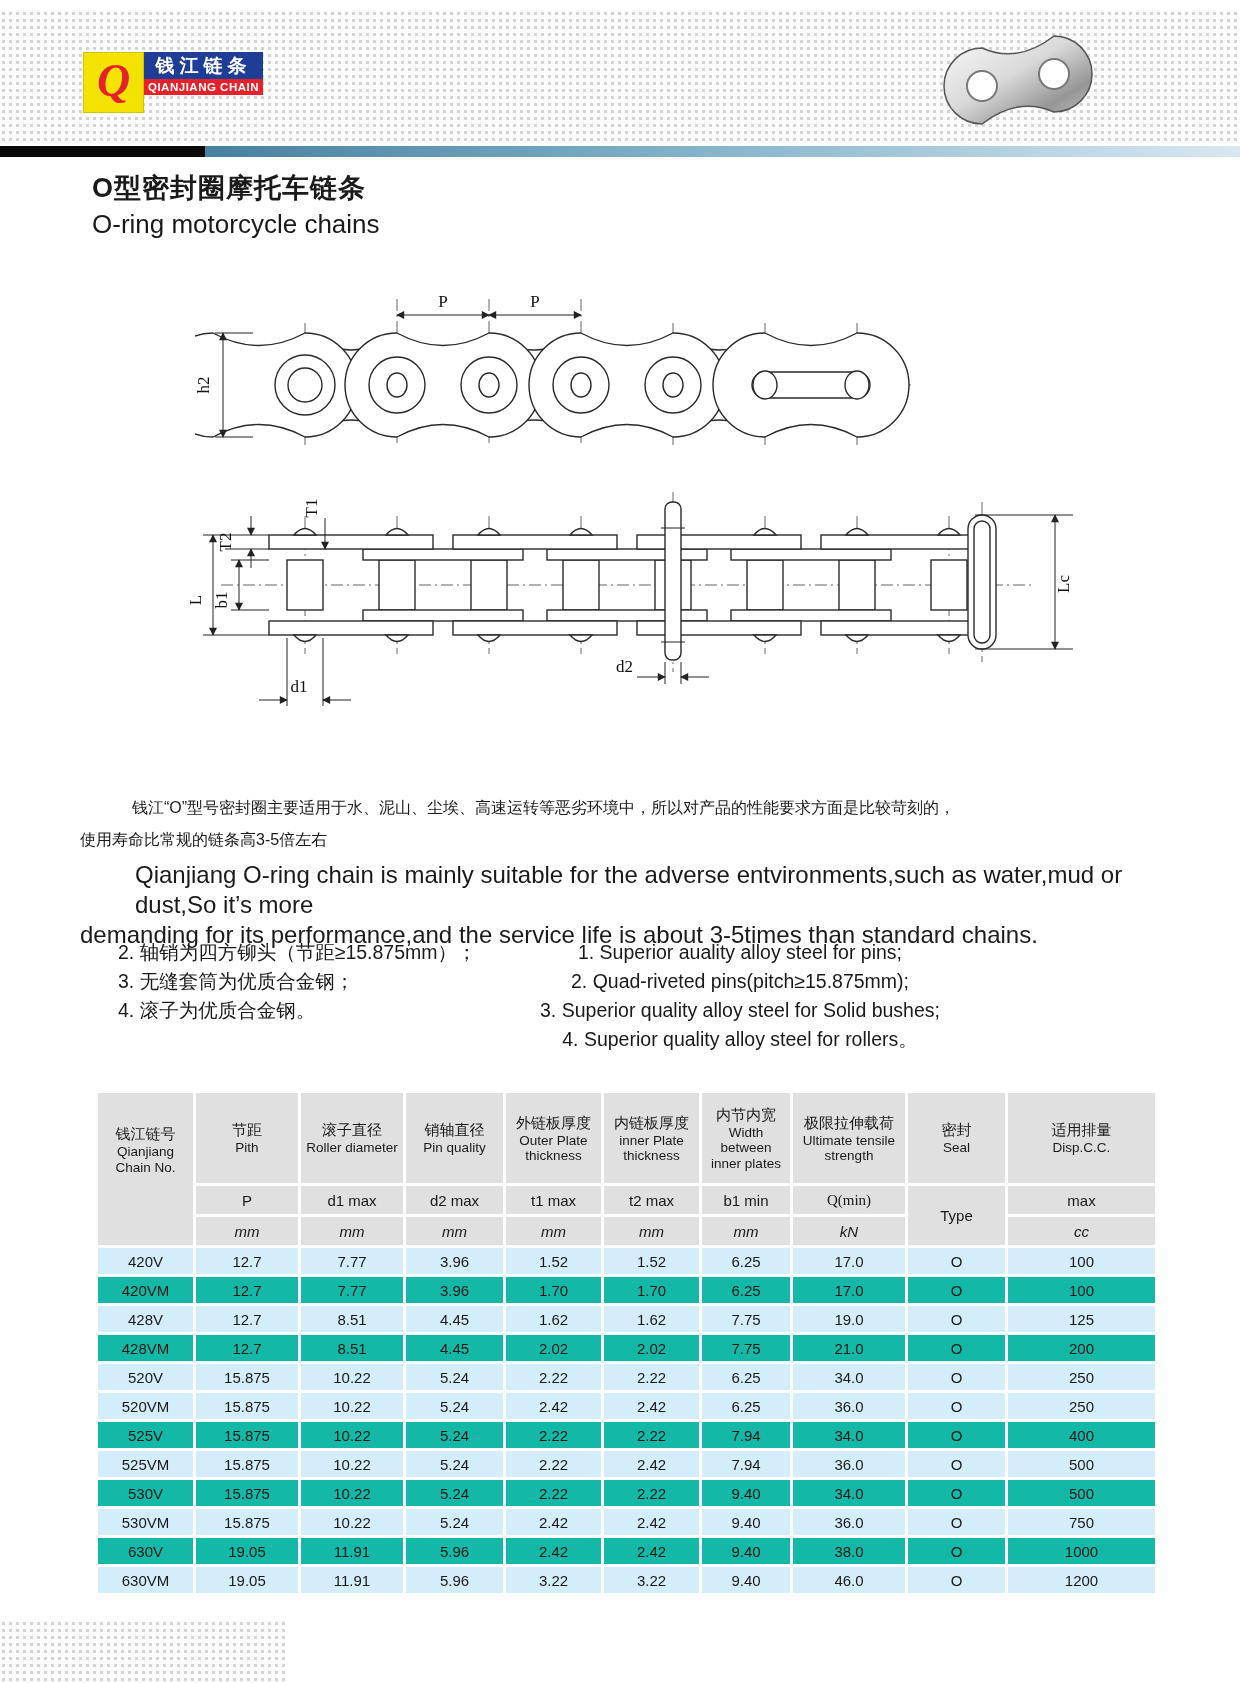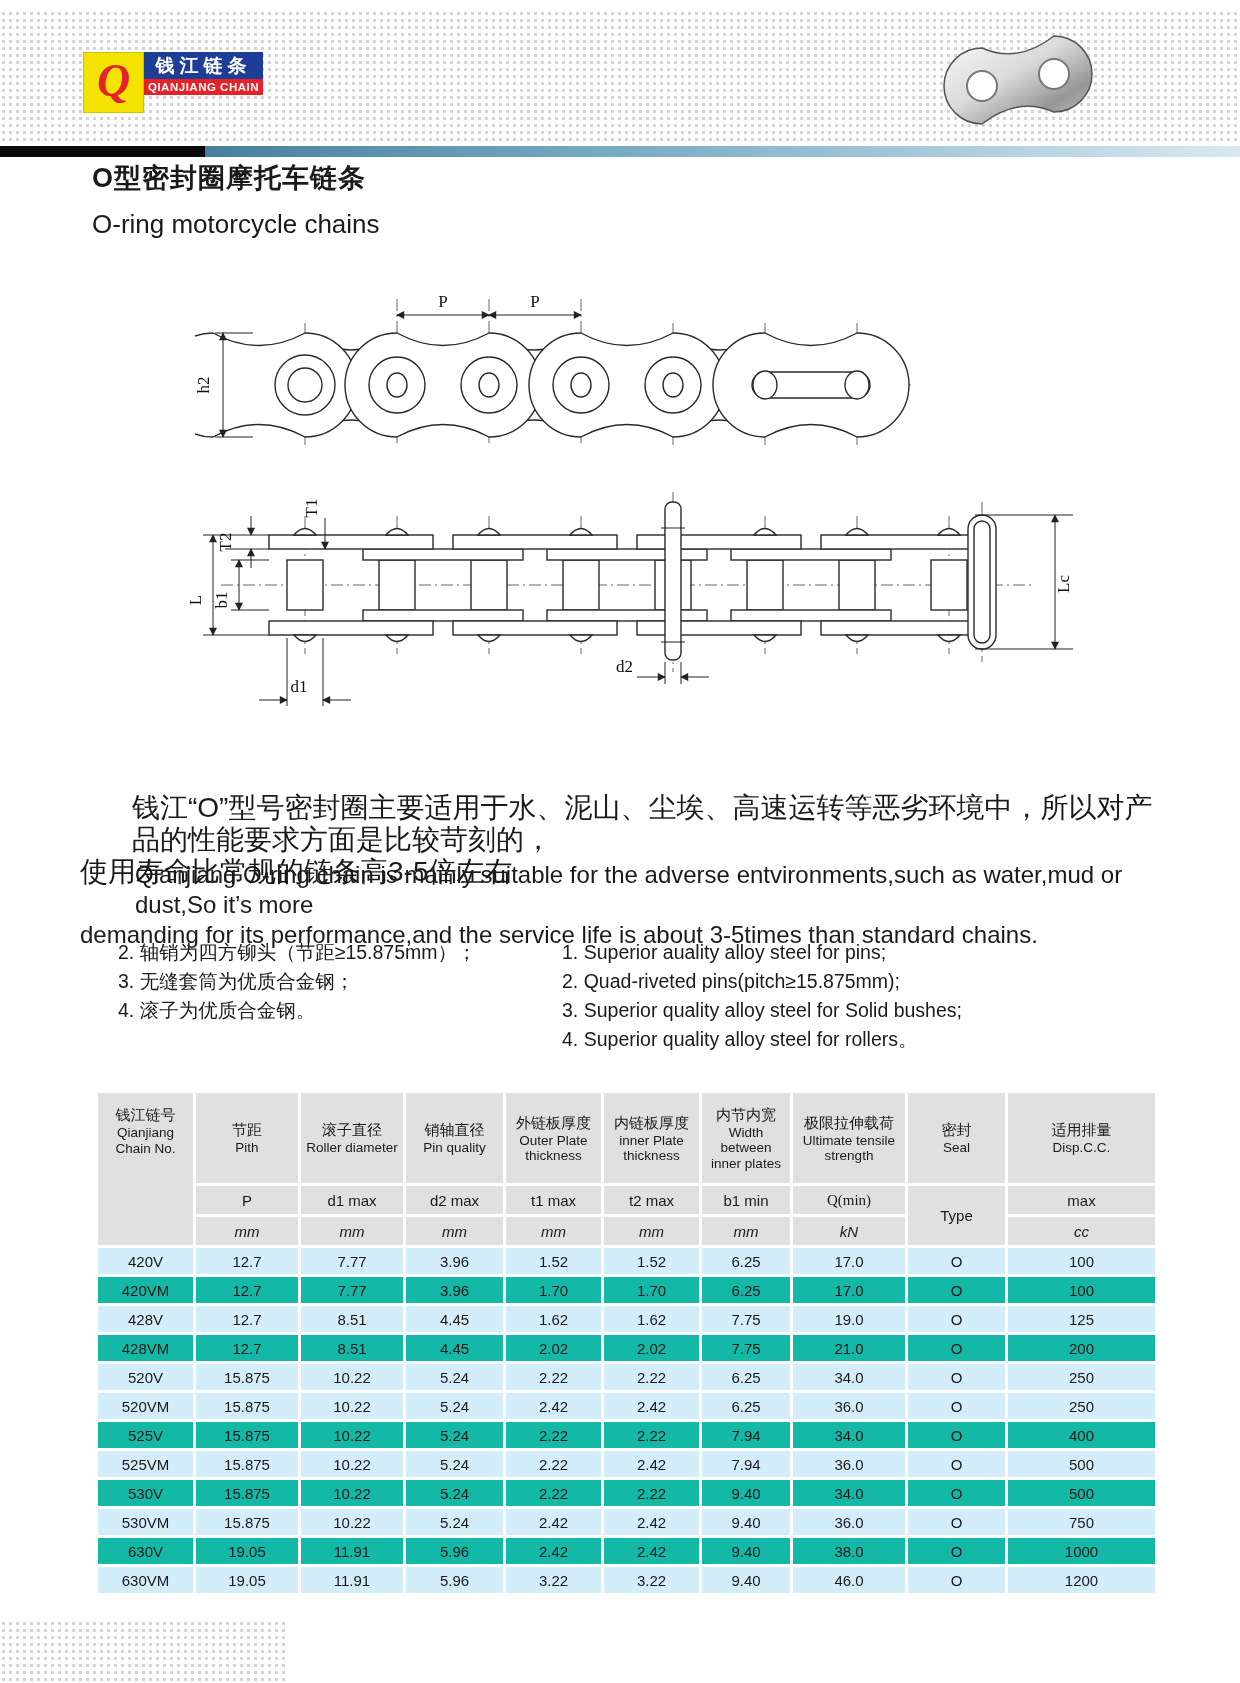--- a/index.html
+++ b/index.html
@@ -22,43 +22,43 @@
            display:flex;align-items:center;justify-content:center;}
   .logo-en{height:16px;background:#e62129;color:#fff;font-size:11.5px;font-weight:bold;letter-spacing:.5px;
            display:flex;align-items:center;justify-content:center;}
 
   .plate-illustration{position:absolute;left:930px;top:30px;}
 
   .bar-black{position:absolute;left:0;top:146px;width:205px;height:11px;background:#0a0a0a;}
   .bar-blue{position:absolute;left:205px;top:146px;width:1035px;height:11px;
             background:linear-gradient(to right,#46809f,#7fb0c8 45%,#d9e8f1);}
 
-  .title-zh{position:absolute;left:92px;top:160px;font-size:27px;font-weight:600;letter-spacing:1px;}
+  .title-zh{position:absolute;left:92px;top:170px;font-size:27px;font-weight:600;letter-spacing:1px;}
   .title-en{position:absolute;left:92px;top:209px;font-size:26px;font-weight:400;}
 
   .diagram1{position:absolute;left:195px;top:285px;}
   .diagram2{position:absolute;left:185px;top:472px;}
 
-  .intro-zh{position:absolute;left:80px;top:792px;width:1095px;font-size:28px;line-height:32px;}
+  .intro-zh{position:absolute;left:80px;top:792px;width:1095px;font-size:16px;line-height:32px;}
   .intro-zh .l1{display:block;padding-left:52px;}
   .intro-en{position:absolute;left:80px;top:860px;width:1100px;font-size:24px;line-height:30px;}
   .intro-en .l1{display:block;padding-left:55px;}
 
   .features{position:absolute;left:118px;top:938px;width:1050px;font-size:19.5px;line-height:29px;}
   .features .col-zh{position:absolute;left:0;top:0;}
-  .features .col-en{position:absolute;left:444px;top:0;}
+  .features .col-en{position:absolute;left:422px;top:0;text-align:center;}
   .features div{white-space:nowrap;}
 
   
   .spec-table{position:absolute;left:95px;top:1090px;border-collapse:separate;border-spacing:3px;table-layout:fixed;}
   .spec-table th,.spec-table td{text-align:center;vertical-align:middle;padding:0 2px;overflow:hidden;}
   .spec-table thead th{background:#e0e0e0;font-weight:normal;}
   .spec-table .h-zh{display:block;font-size:15px;line-height:20px;}
   .spec-table .h-en{display:block;font-size:13.5px;line-height:15.5px;}
-  .spec-table .col1-head{vertical-align:top;padding-top:12px;margin-top:8px;}
+  .spec-table .col1-head{vertical-align:top;padding-top:31px;margin-top:8px;}
   .spec-table .sym{height:28px;font-size:15px;}
   .spec-table .unit{height:28px;font-size:15px;font-style:italic;}
   .spec-table td{height:26px;font-size:15px;}
   .row-light td{background:#d4edfa;}
   .row-dark td{background:#14b8a6;}
   .serif{font-family:"Liberation Serif","DejaVu Serif",serif;}
 
   
   .cl{stroke:#555;stroke-width:0.9;stroke-dasharray:12 4 2 4;fill:none;}
   .draw{fill:#ffffff;stroke:#2a2a2a;stroke-width:1.4;}

